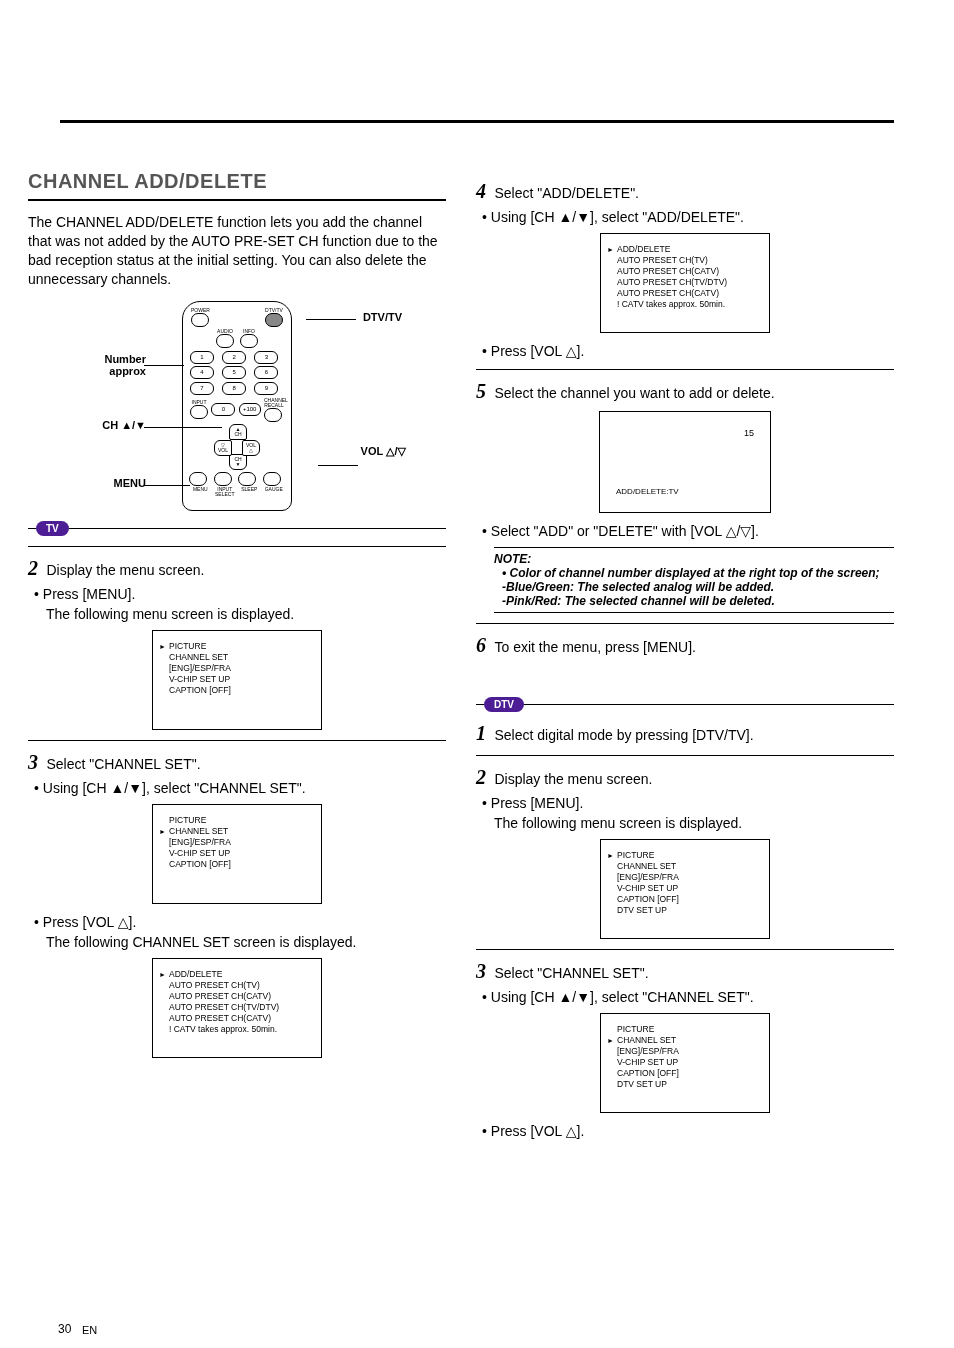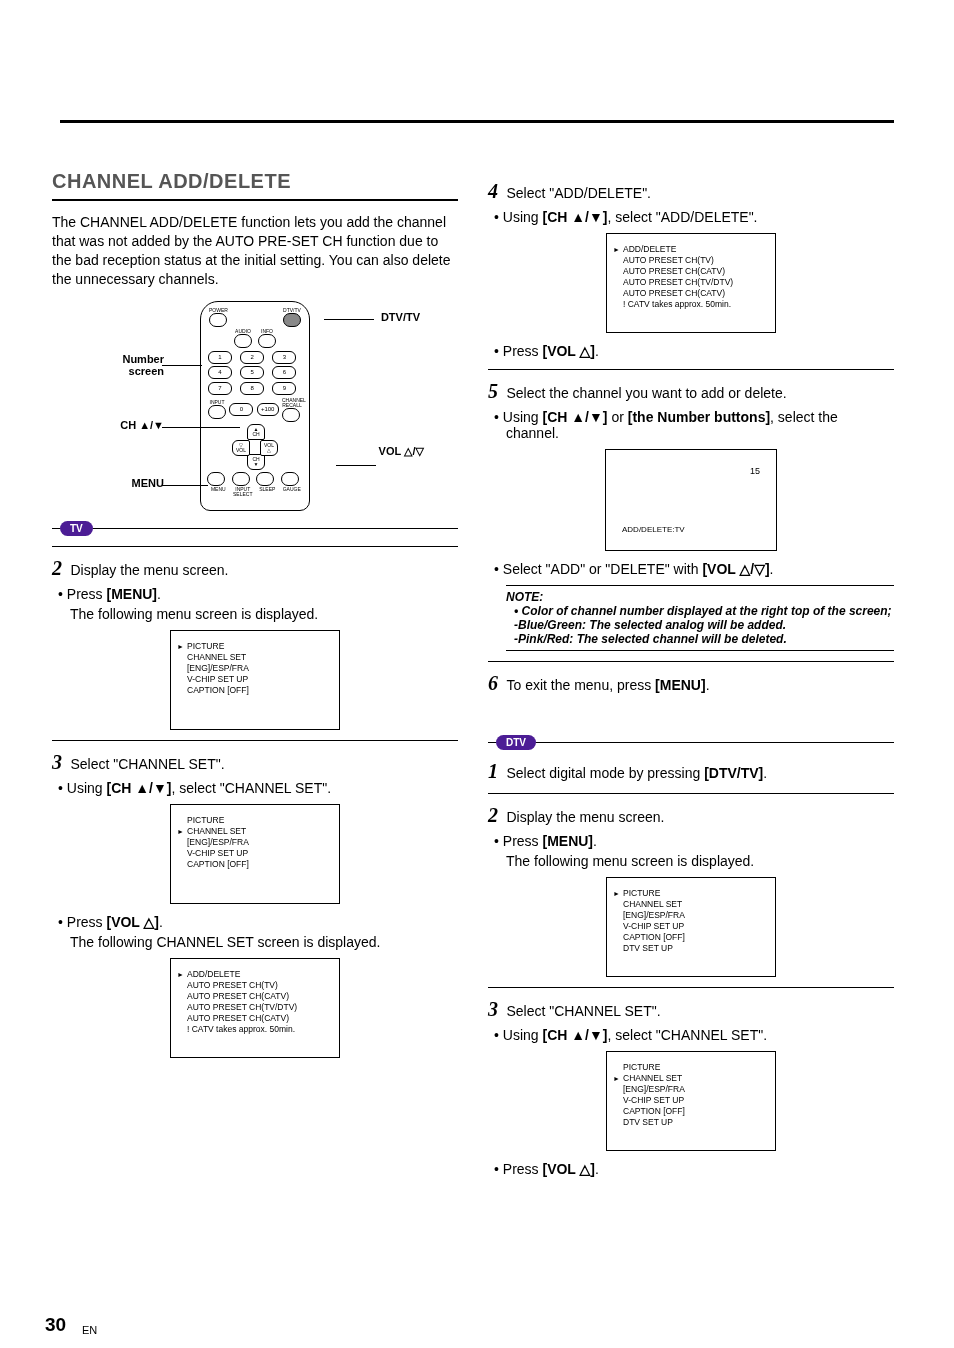--- a/index.html
+++ b/index.html
@@ -7,21 +7,21 @@
     margin: 0;
     background: #fff;
     color: #000;
   }
   .page {
     width: 954px;
     min-height: 1348px;
     margin: 0 auto;
     background: #fff;
     position: relative;
-    padding: 60px 60px 20px 52px;
+    padding: 60px 60px 20px 28px;
     box-sizing: border-box;
   }
   .top-rule {
     position: absolute;
     left: 60px;
     right: 60px;
     top: 120px;
     border-top: 3px solid #000;
   }
   .columns {
@@ -93,21 +93,21 @@
     border-radius: 10px;
   }
   .badge-rule-left {
     width: 8px;
     border-top: 1px solid #000;
   }
   .badge-rule-right {
     flex: 1;
     border-top: 1px solid #000;
   }
-  b { font-weight: bold; }
+  b { font-weight: normal; }
   .osd {
     width: 170px;
     height: 100px;
     border: 1px solid #000;
     margin: 8px auto 10px auto;
     padding: 10px 10px 10px 16px;
     box-sizing: border-box;
     font-size: 8.5px;
     line-height: 1.3;
     position: relative;
@@ -240,24 +240,24 @@
     position: absolute;
     font-size: 11px;
     font-weight: bold;
   }
   .callout-line {
     position: absolute;
     border-top: 1px solid #000;
   }
   .page-num {
     position: absolute;
-    left: 45px;
+    left: 58px;
     bottom: 12px;
-    font-size: 19px;
-    font-weight: bold;
+    font-size: 12px;
+    font-weight: normal;
   }
   .page-en {
     position: absolute;
     left: 82px;
     bottom: 12px;
     font-size: 11px;
   }
 </style>
 </head>
 <body>
@@ -269,21 +269,21 @@
 
     <div class="col">
       <h1 class="section-title">CHANNEL ADD/DELETE</h1>
       <div class="title-rule"></div>
       <p class="body">The CHANNEL ADD/DELETE function lets you add the channel that was not added by the AUTO PRE-SET CH function due to the bad reception status at the initial setting. You can also delete the unnecessary channels.</p>
 
       <div class="remote-wrap">
         <div class="callout" style="right:-60px; top:10px;">DTV/TV</div>
         <div class="callout-line" style="right:-14px; top:18px; width:50px;"></div>
 
-        <div class="callout" style="left:-46px; top:52px; width:60px; text-align:right; line-height:1.1;">Number screen</div>
+        <div class="callout" style="left:-46px; top:52px; width:60px; text-align:right; line-height:1.1;">Number approx</div>
         <div class="callout-line" style="left:12px; top:64px; width:40px;"></div>
 
         <div class="callout" style="left:-46px; top:118px; width:60px; text-align:right;">CH ▲/▼</div>
         <div class="callout-line" style="left:12px; top:126px; width:78px;"></div>
 
         <div class="callout" style="left:-40px; top:176px; width:54px; text-align:right;">MENU</div>
         <div class="callout-line" style="left:12px; top:184px; width:46px;"></div>
 
         <div class="callout" style="right:-64px; top:144px;">VOL △/▽</div>
         <div class="callout-line" style="right:-16px; top:164px; width:40px;"></div>
@@ -448,23 +448,20 @@
 
       <div class="bullet">
         <span>Press </span><b>[VOL △]</b><span>.</span>
       </div>
       <hr class="thin">
 
       <div class="step">
         <span class="step-num">5</span>
         <span class="step-text">Select the channel you want to add or delete.</span>
       </div>
-      <div class="bullet">
-        <span>Using </span><b>[CH ▲/▼]</b><span> or </span><b>[the Number buttons]</b><span>, select the channel.</span>
-      </div>
 
       <div class="osd-channel">
         <div class="chnum">15</div>
         <div class="chlabel">ADD/DELETE:TV</div>
       </div>
 
       <div class="bullet">
         <span>Select "ADD" or "DELETE" with </span><b>[VOL △/▽]</b><span>.</span>
       </div>
 

